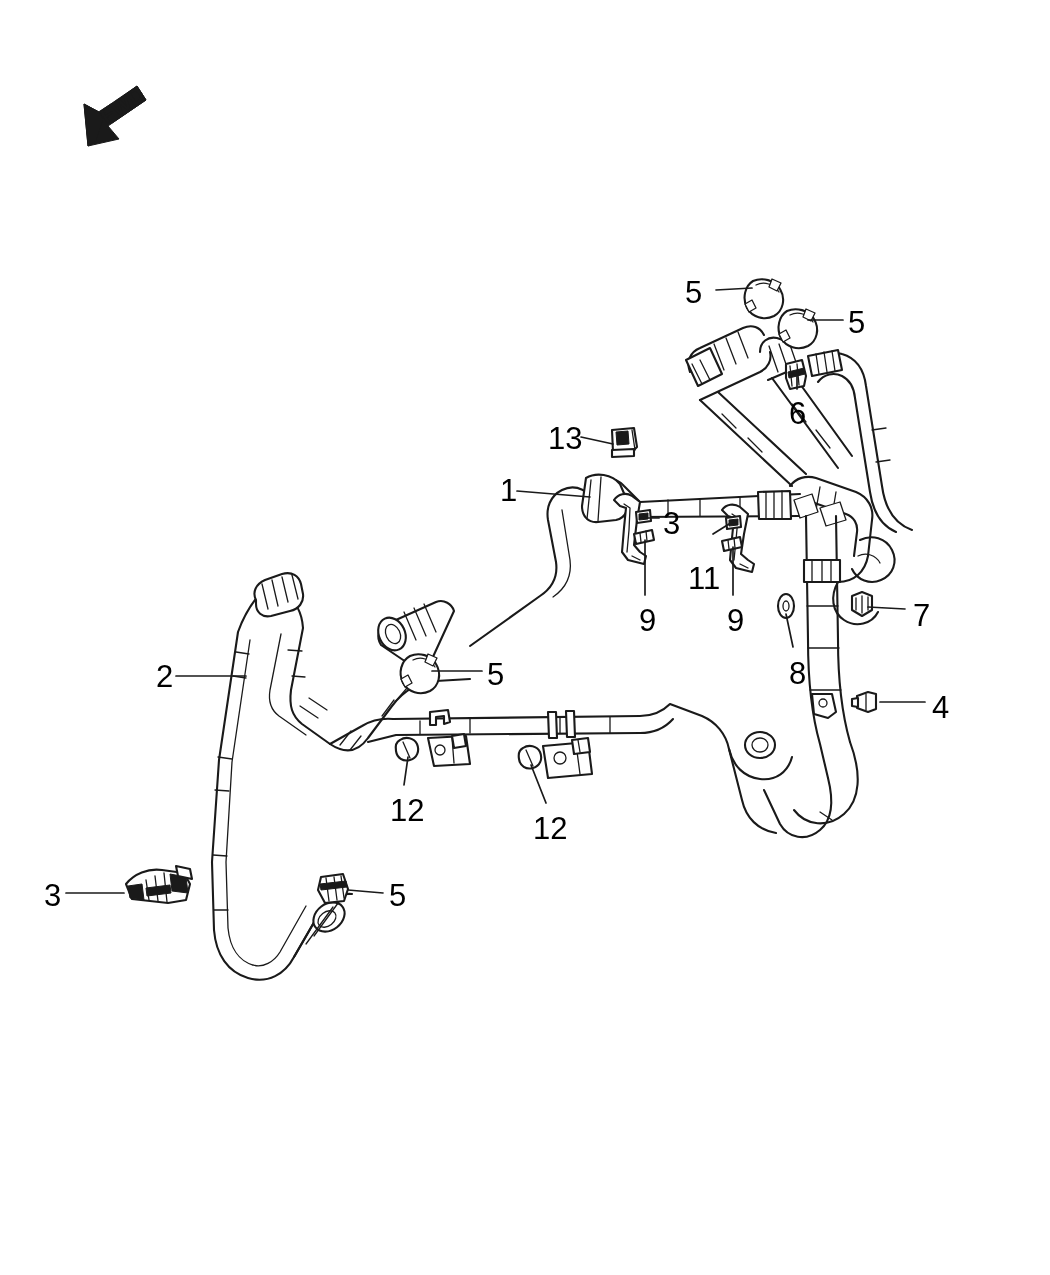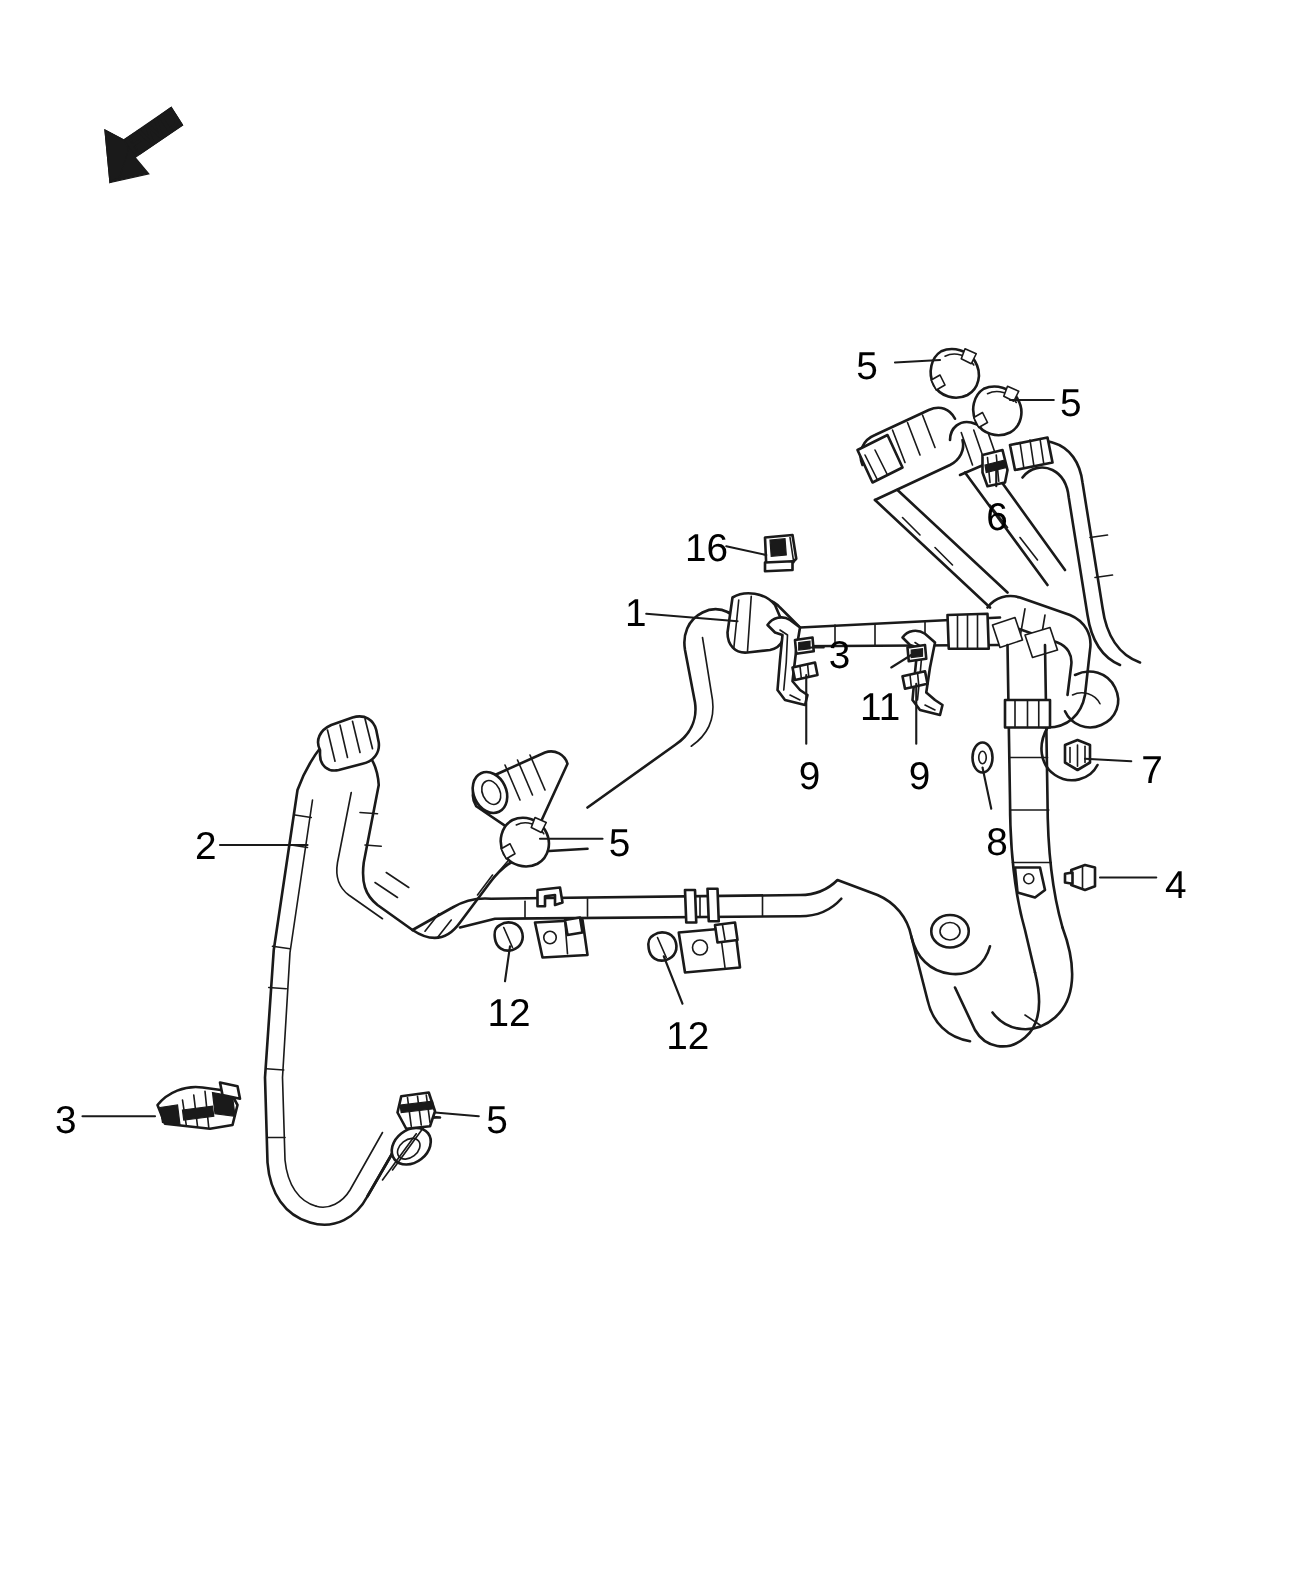--- a/index.html
+++ b/index.html
@@ -445,24 +445,24 @@
       <line class="leader" x1="404" y1="785" x2="408" y2="757"></line>
       <line class="leader" x1="546" y1="803" x2="531" y2="765"></line>
       <line class="leader" x1="66" y1="893" x2="124" y2="893"></line>
       <line class="leader" x1="383" y1="893" x2="348" y2="890"></line>
     </g>
   </svg>
 
   <div class="callout" style="left:685px;top:277px">5</div>
   <div class="callout" style="left:848px;top:307px">5</div>
   <div class="callout" style="left:789px;top:398px">6</div>
-  <div class="callout" style="left:548px;top:423px">16</div>
+  <div class="callout" style="left:548px;top:423px">13</div>
   <div class="callout" style="left:500px;top:475px">1</div>
   <div class="callout" style="left:663px;top:508px">3</div>
-  <div class="callout" style="left:688px;top:550px">11</div>
+  <div class="callout" style="left:688px;top:563px">11</div>
   <div class="callout" style="left:639px;top:605px">9</div>
   <div class="callout" style="left:727px;top:605px">9</div>
   <div class="callout" style="left:913px;top:600px">7</div>
   <div class="callout" style="left:789px;top:658px">8</div>
   <div class="callout" style="left:156px;top:661px">2</div>
   <div class="callout" style="left:487px;top:659px">5</div>
   <div class="callout" style="left:932px;top:692px">4</div>
   <div class="callout" style="left:390px;top:795px">12</div>
   <div class="callout" style="left:533px;top:813px">12</div>
   <div class="callout" style="left:44px;top:880px">3</div>

